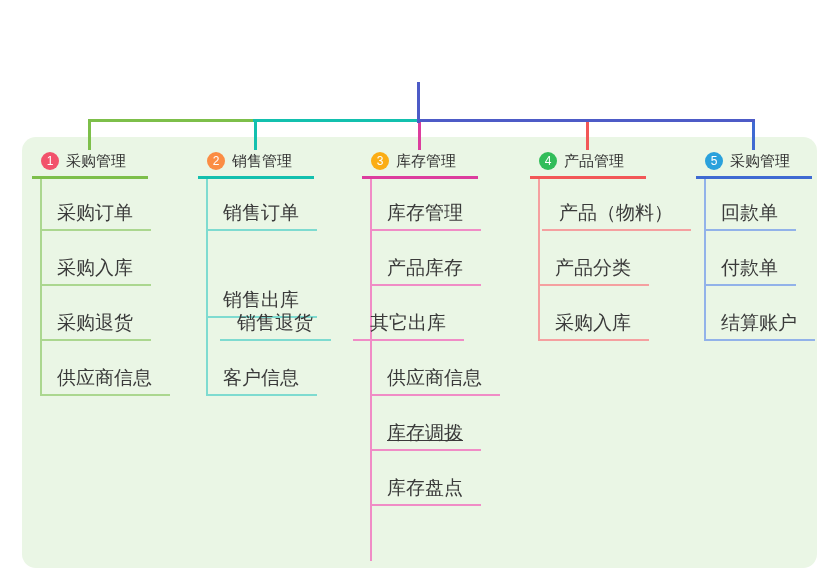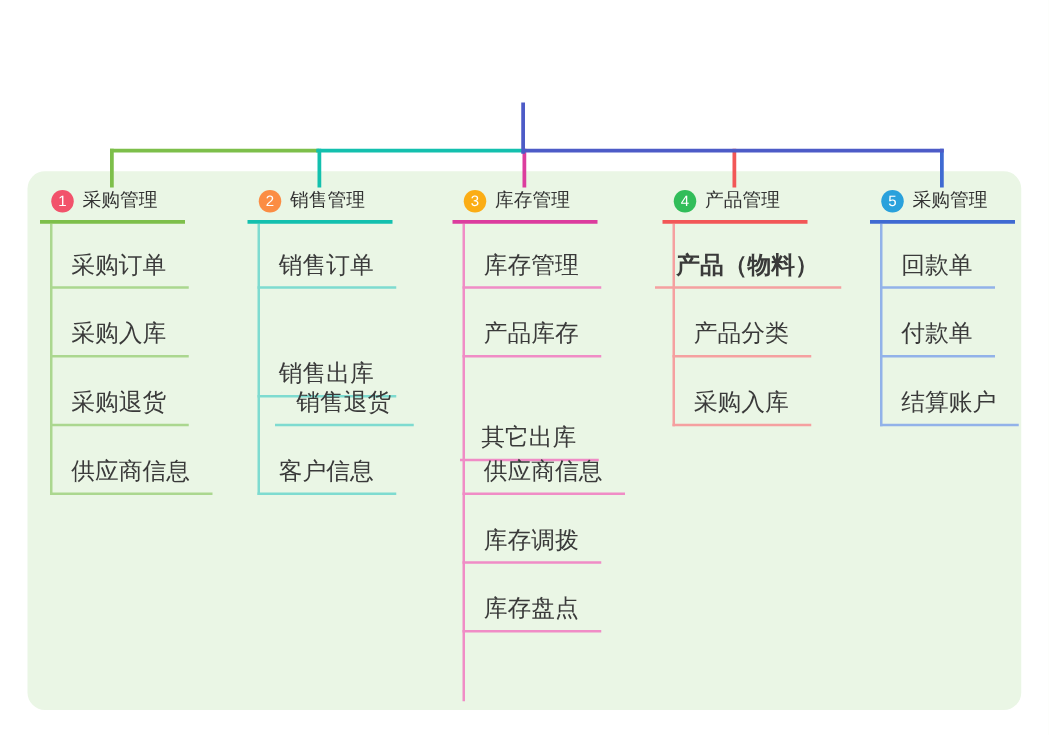--- a/index.html
+++ b/index.html
@@ -88,30 +88,30 @@
     <div class="child-node" style="left: 206px; top: 258px; border-bottom-color: rgb(126, 219, 208); margin-top: 32px;">销售出库</div>
     <div class="child-node" style="left: 220px; top: 313px; border-bottom-color: rgb(126, 219, 208);">销售退货</div>
     <div class="child-node" style="left: 206px; top: 368px; border-bottom-color: rgb(126, 219, 208);">客户信息</div>
     <div class="branch-header" style="left: 362px; border-bottom-color: rgb(220, 61, 158);">
       <span class="badge" style="background: rgb(251, 173, 21);">3</span>
       <span>库存管理</span>
     </div>
     <div class="spine" style="left: 370px; top: 179px; height: 382px; background: rgb(240, 140, 198);"></div>
     <div class="child-node" style="left: 370px; top: 203px; border-bottom-color: rgb(240, 140, 198);">库存管理</div>
     <div class="child-node" style="left: 370px; top: 258px; border-bottom-color: rgb(240, 140, 198);">产品库存</div>
-    <div class="child-node" style="left: 368px; top: 313px; border-bottom-color: rgb(240, 140, 198); margin-top: 28px;">其它出库</div>
+    <div class="child-node" style="left: 353px; top: 313px; border-bottom-color: rgb(240, 140, 198);">其它出库</div>
     <div class="child-node" style="left: 370px; top: 368px; border-bottom-color: rgb(240, 140, 198);">供应商信息</div>
-    <div class="child-node" style="left: 370px; top: 423px; border-bottom-color: rgb(240, 140, 198);">库存调拨</div>
+    <div class="child-node" style="left: 370px; top: 423px; border-bottom-color: rgb(240, 140, 198); text-decoration: underline;">库存调拨</div>
     <div class="child-node" style="left: 370px; top: 478px; border-bottom-color: rgb(240, 140, 198);">库存盘点</div>
     <div class="branch-header" style="left: 530px; border-bottom-color: rgb(242, 87, 87);">
       <span class="badge" style="background: rgb(49, 189, 89);">4</span>
       <span>产品管理</span>
     </div>
     <div class="spine" style="left: 538px; top: 179px; height: 162px; background: rgb(245, 160, 160);"></div>
-    <div class="child-node" style="left: 524px; top: 203px; border-bottom-color: rgb(245, 160, 160); font-weight: bold;">产品（物料）</div>
+    <div class="child-node" style="left: 542px; top: 203px; border-bottom-color: rgb(245, 160, 160);">产品（物料）</div>
     <div class="child-node" style="left: 538px; top: 258px; border-bottom-color: rgb(245, 160, 160);">产品分类</div>
     <div class="child-node" style="left: 538px; top: 313px; border-bottom-color: rgb(245, 160, 160);">采购入库</div>
     <div class="branch-header" style="left: 696px; border-bottom-color: rgb(63, 106, 210);">
       <span class="badge" style="background: rgb(42, 161, 220);">5</span>
       <span>采购管理</span>
     </div>
     <div class="spine" style="left: 704px; top: 179px; height: 162px; background: rgb(146, 178, 233);"></div>
     <div class="child-node" style="left: 704px; top: 203px; border-bottom-color: rgb(146, 178, 233);">回款单</div>
     <div class="child-node" style="left: 704px; top: 258px; border-bottom-color: rgb(146, 178, 233);">付款单</div>
     <div class="child-node" style="left: 704px; top: 313px; border-bottom-color: rgb(146, 178, 233);">结算账户</div>

